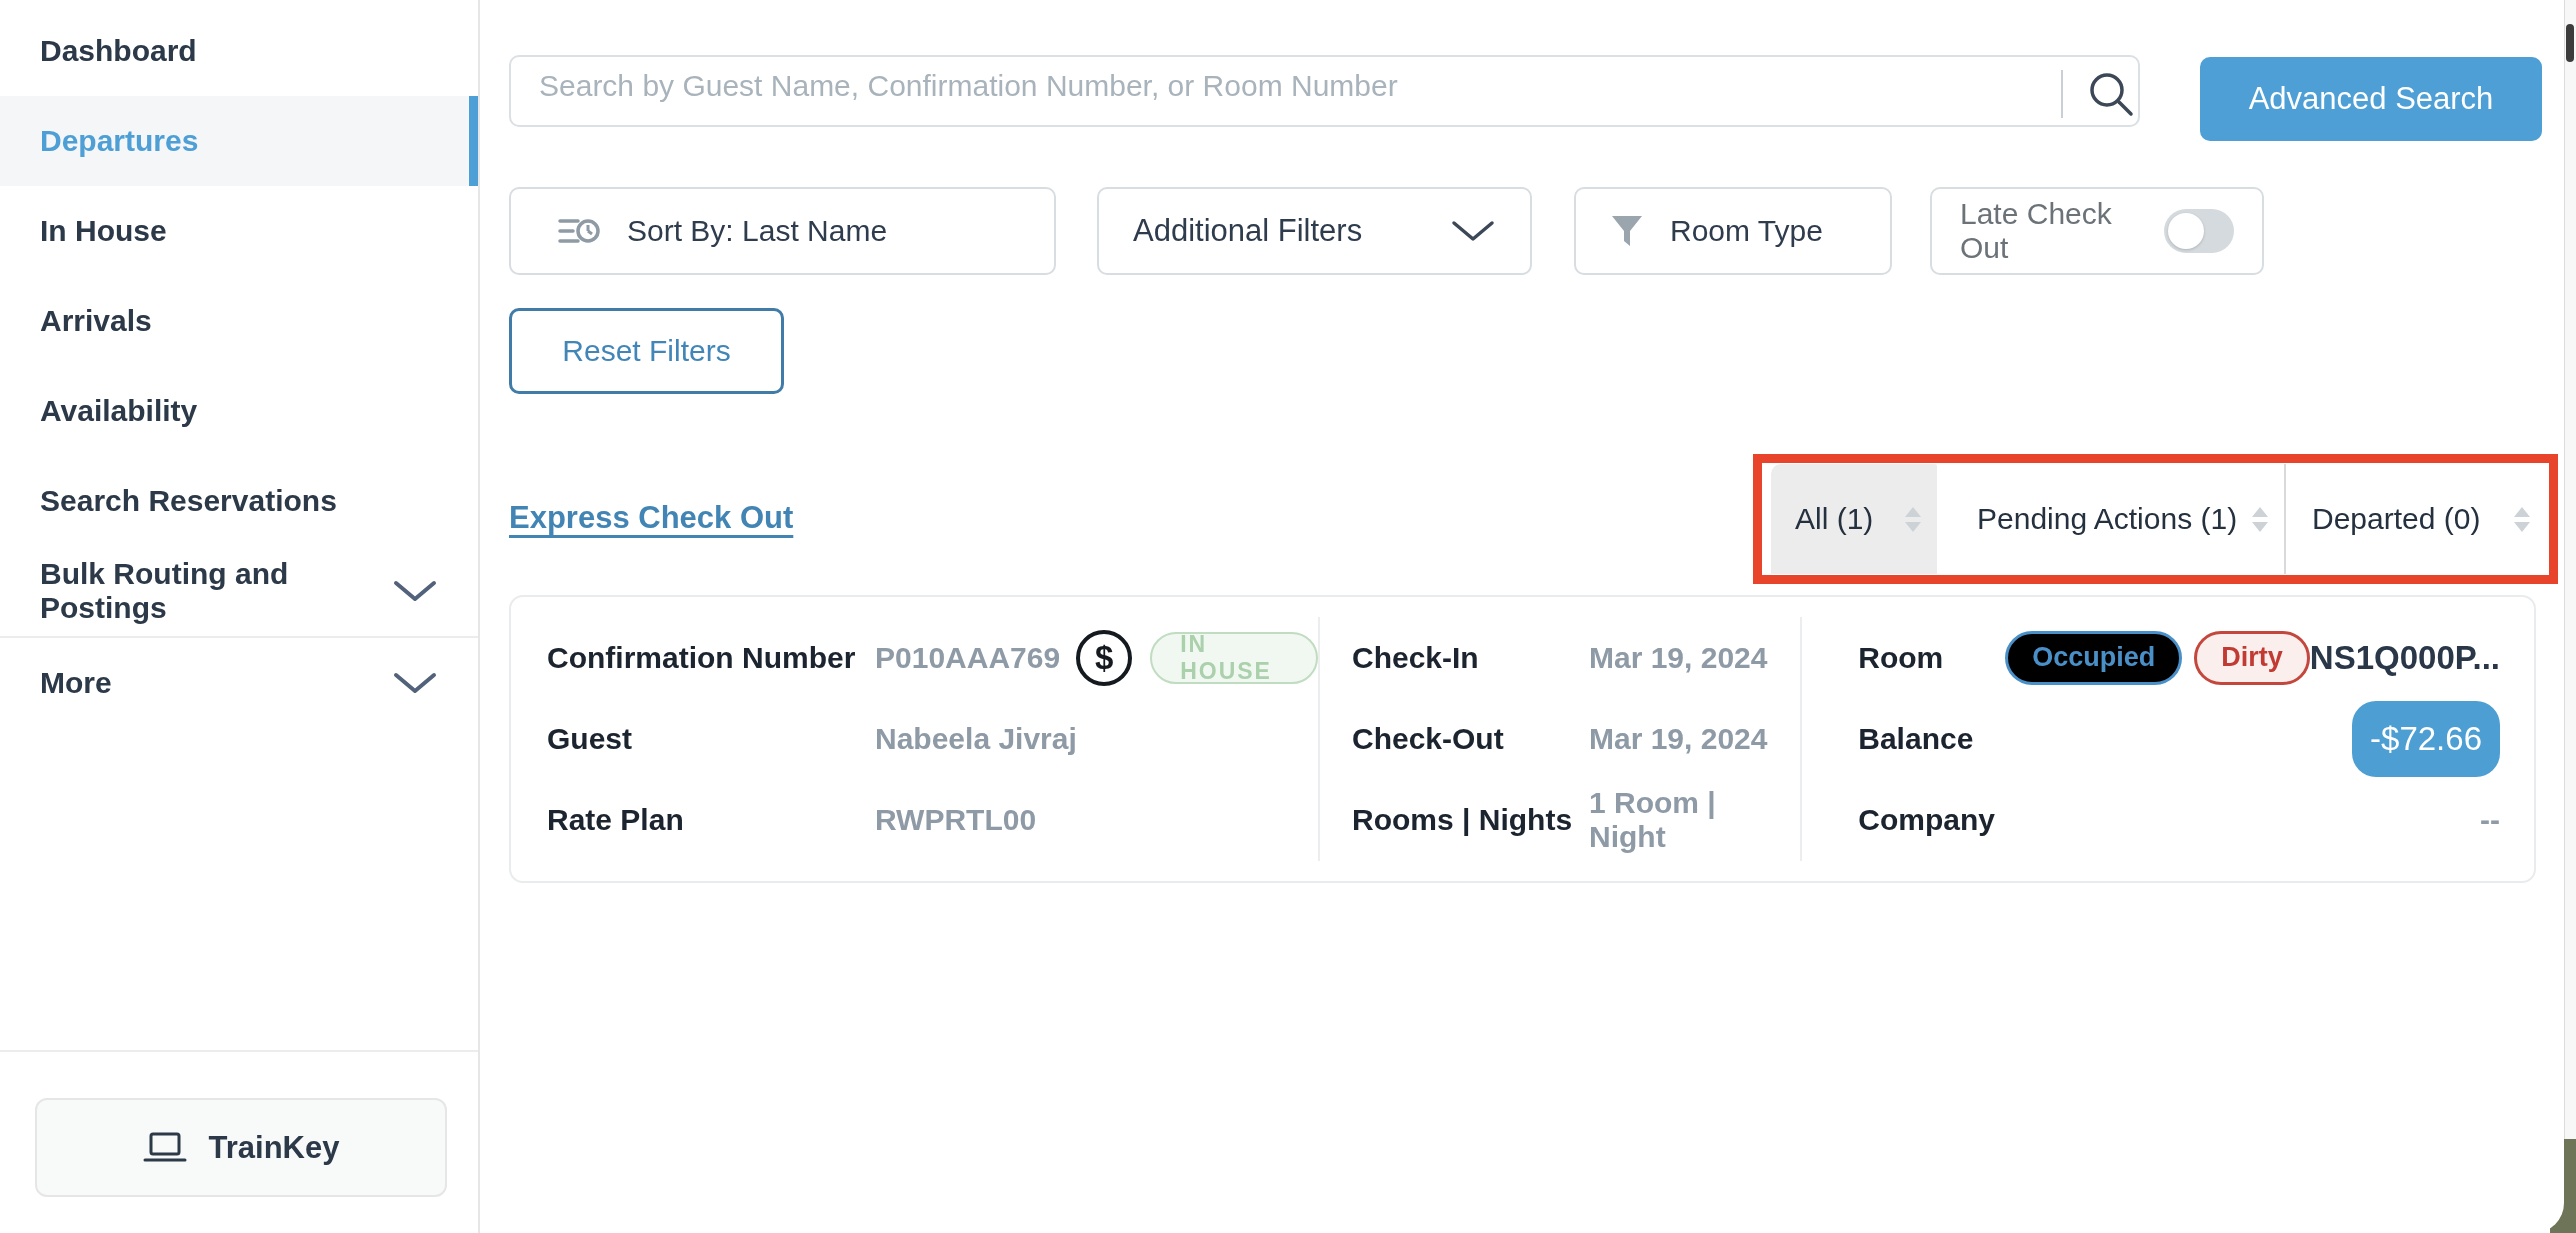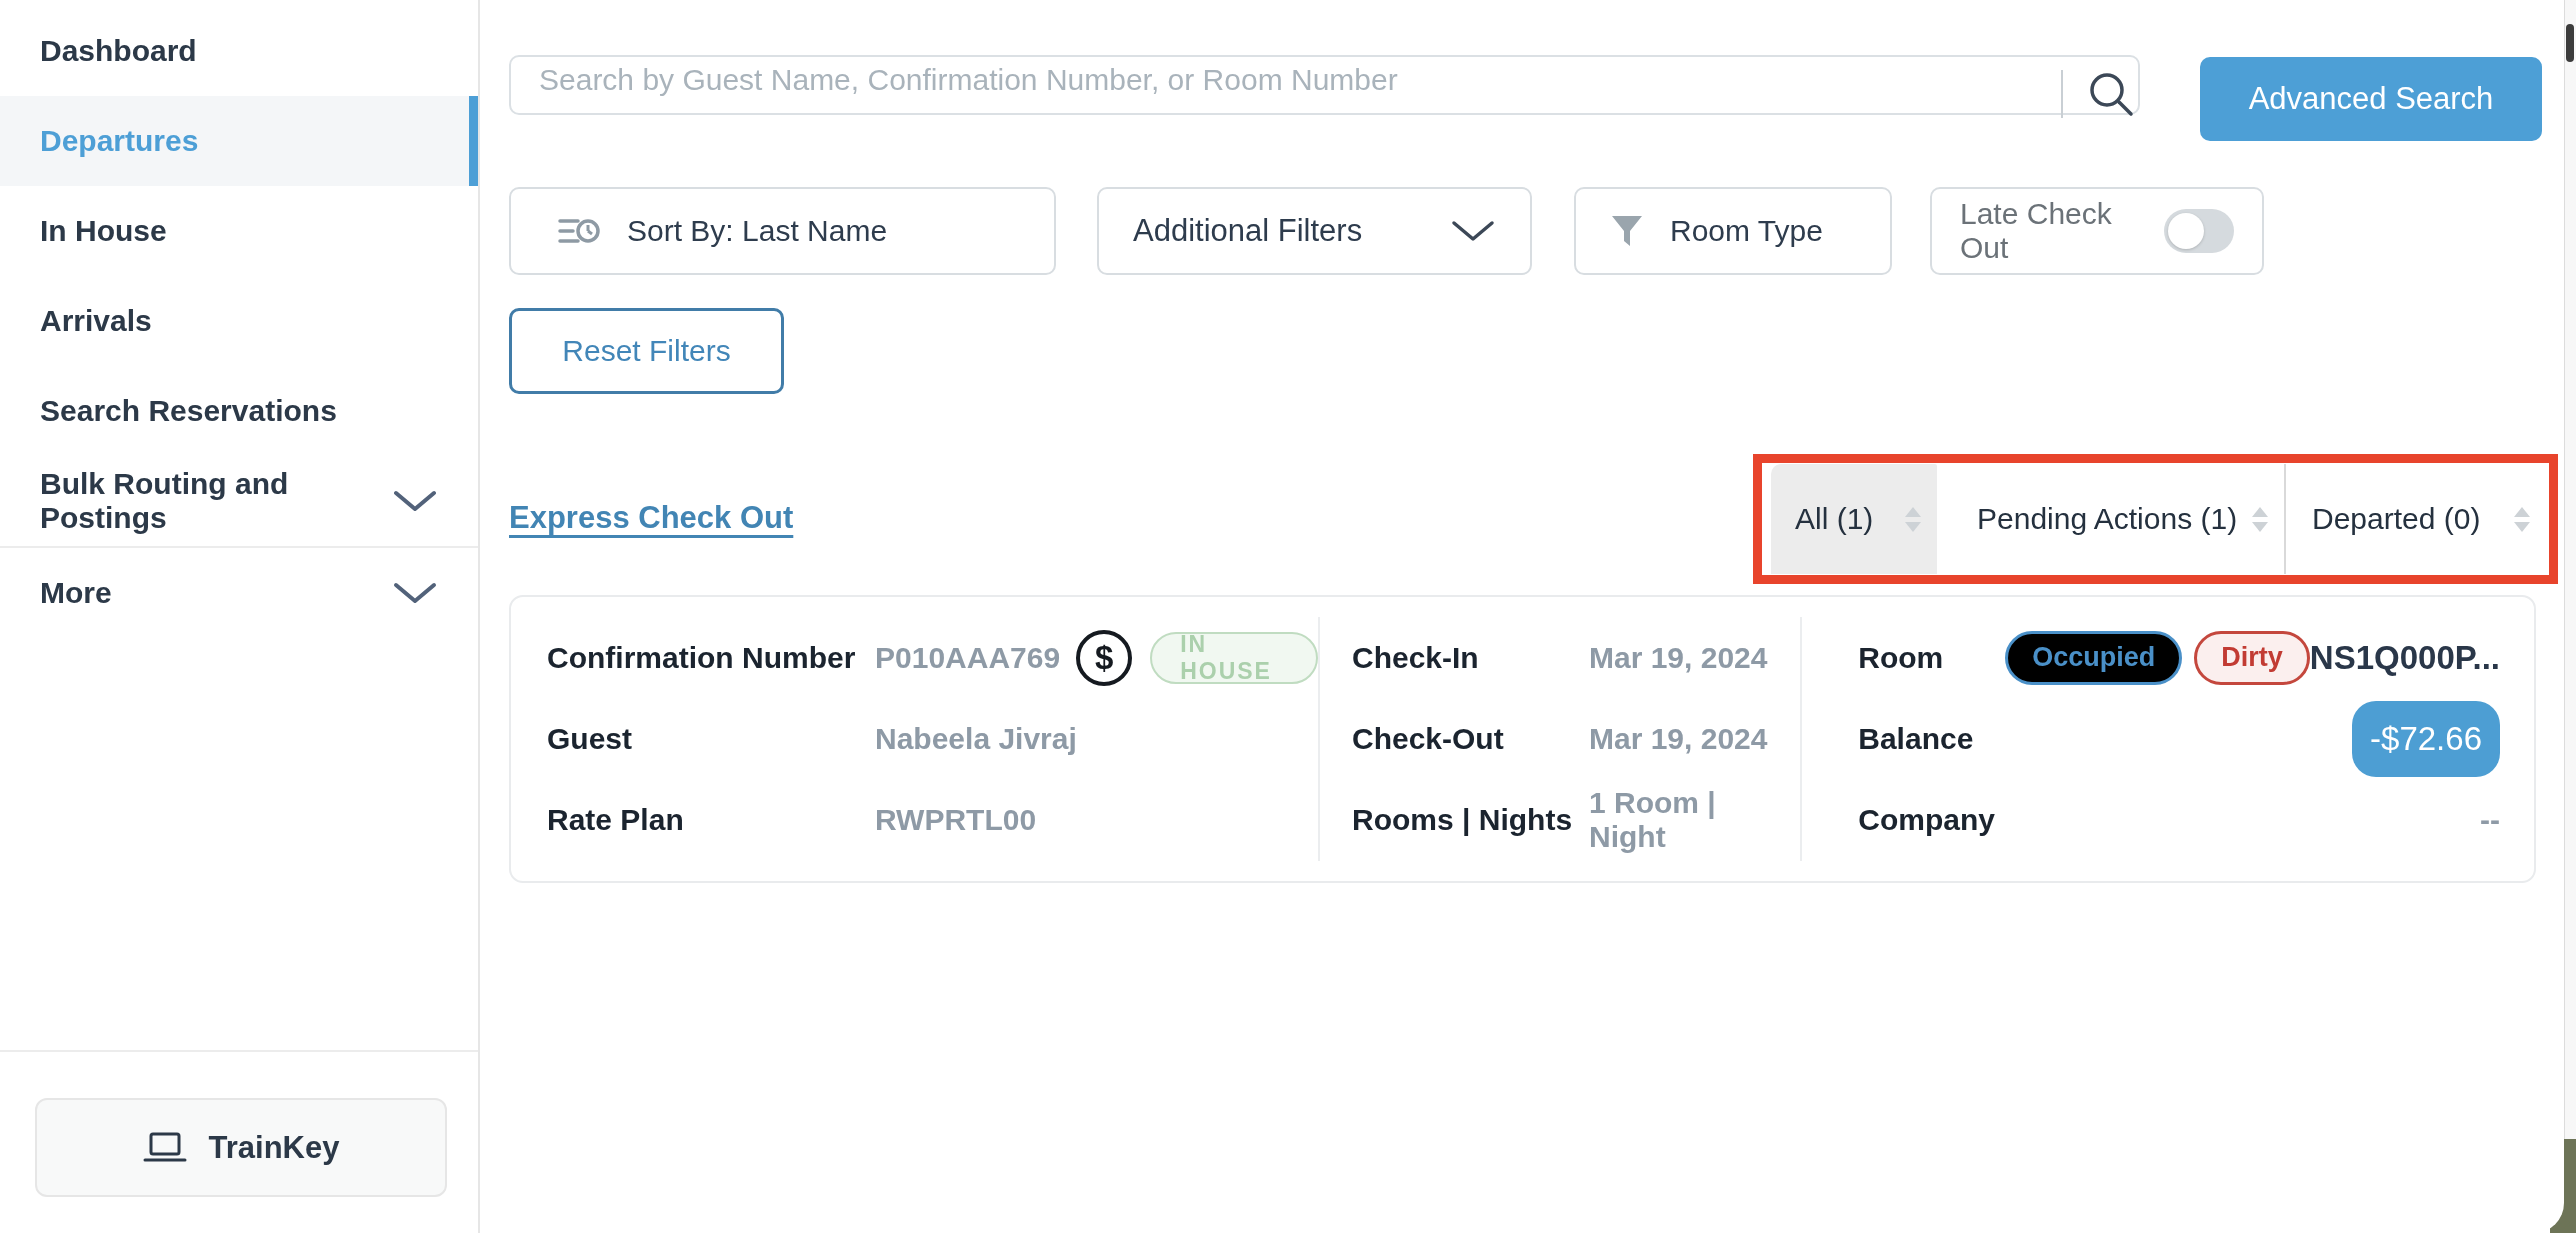--- a/index.html
+++ b/index.html
@@ -22,21 +22,21 @@
     width:9px; height:100%; background:#4d9fd6; }
   .nav-divider { border-top:2px solid #ececec; }
   .chev { width:46px; height:26px; flex:0 0 auto; }
   .tk-divider { position:absolute; left:0; top:1050px; width:478px; border-top:2px solid #ececec; }
   .trainkey-btn { position:absolute; left:35px; top:1098px; width:412px; height:99px;
     background:#f8f9f9; border:2px solid #e6e6e6; border-radius:12px;
     display:flex; align-items:center; justify-content:center; gap:22px;
     font-size:31px; font-weight:600; color:#2c3948; cursor:pointer; }
 
   
-  .search-input { position:absolute; left:509px; top:55px; width:1631px; height:60px;
+  .search-input { position:absolute; left:509px; top:55px; width:1631px; height:72px;
     border:2px solid #dbe0e4; border-radius:10px; font-size:30px; color:#2c3948;
     padding:0 129px 11px 28px; outline:none; font-family:inherit; background:#fff; }
   .search-input::placeholder { color:#a9b3bb; }
   .search-sep { position:absolute; left:2061px; top:70px; height:48px; border-left:2px solid #c9cfd4; }
   .search-ico { position:absolute; left:2083px; top:66px; width:56px; height:56px; cursor:pointer; }
   .advanced-btn { position:absolute; left:2200px; top:57px; width:342px; height:84px;
     background:#4d9fd6; border:none; border-radius:10px; color:#fff; font-size:31px;
     font-family:inherit; display:flex; align-items:center; justify-content:center; cursor:pointer; }
 
   
@@ -124,20 +124,23 @@
       <div class="nav-item active">
         <span>Departures</span>
       </div>
       <div class="nav-item">
         <span>In House</span>
       </div>
       <div class="nav-item">
         <span>Arrivals</span>
       </div>
       <div class="nav-item">
+        <span>Availability</span>
+      </div>
+      <div class="nav-item">
         <span>Search Reservations</span>
       </div>
       <div class="nav-item">
         <span>Bulk Routing and Postings</span>
         <span class="chev">
           <svg viewBox="0 0 46 26" width="46" height="26">
               <polyline points="4,5 23,21 42,5" fill="none" stroke="#52627a" stroke-width="4" stroke-linecap="round" stroke-linejoin="round"></polyline>
             </svg>
         </span>
       </div>

